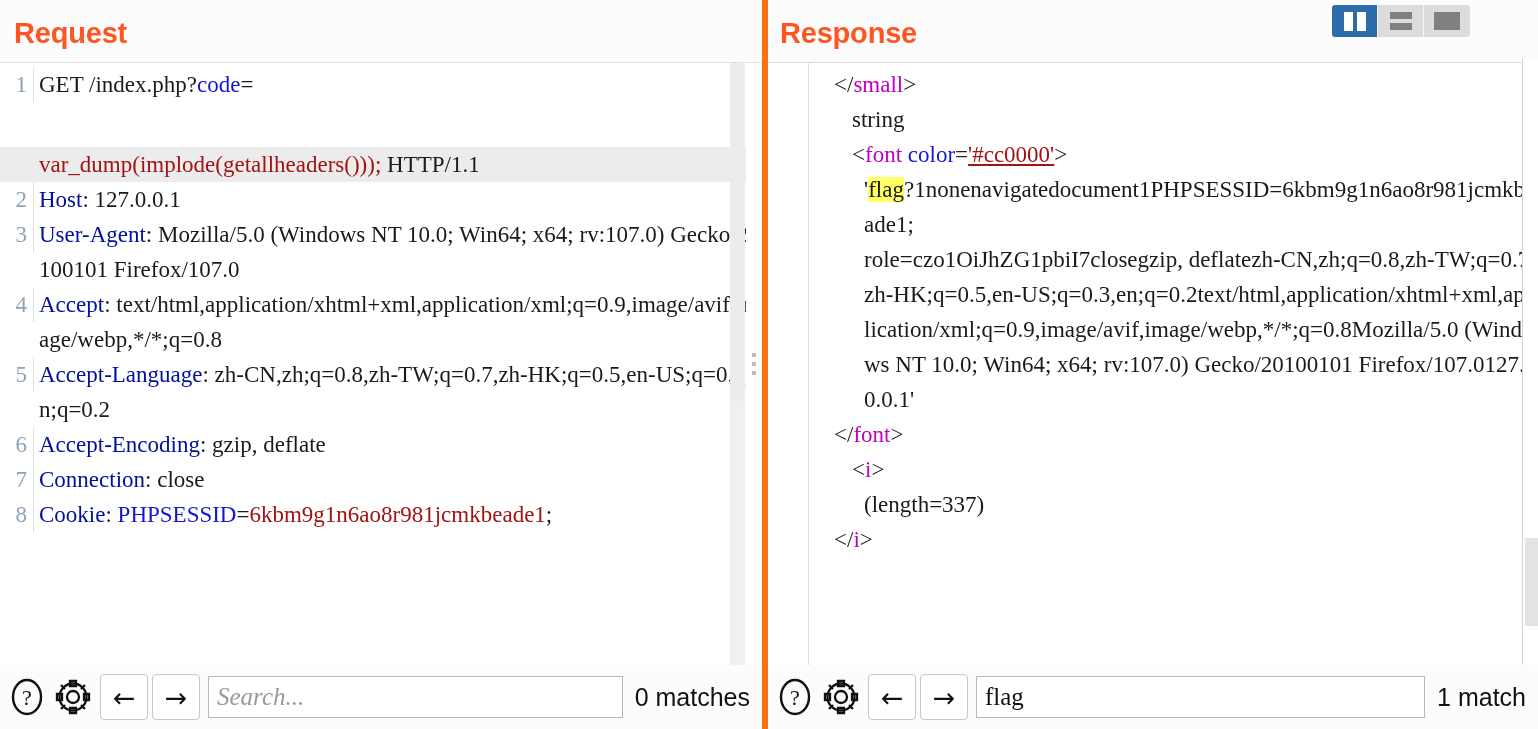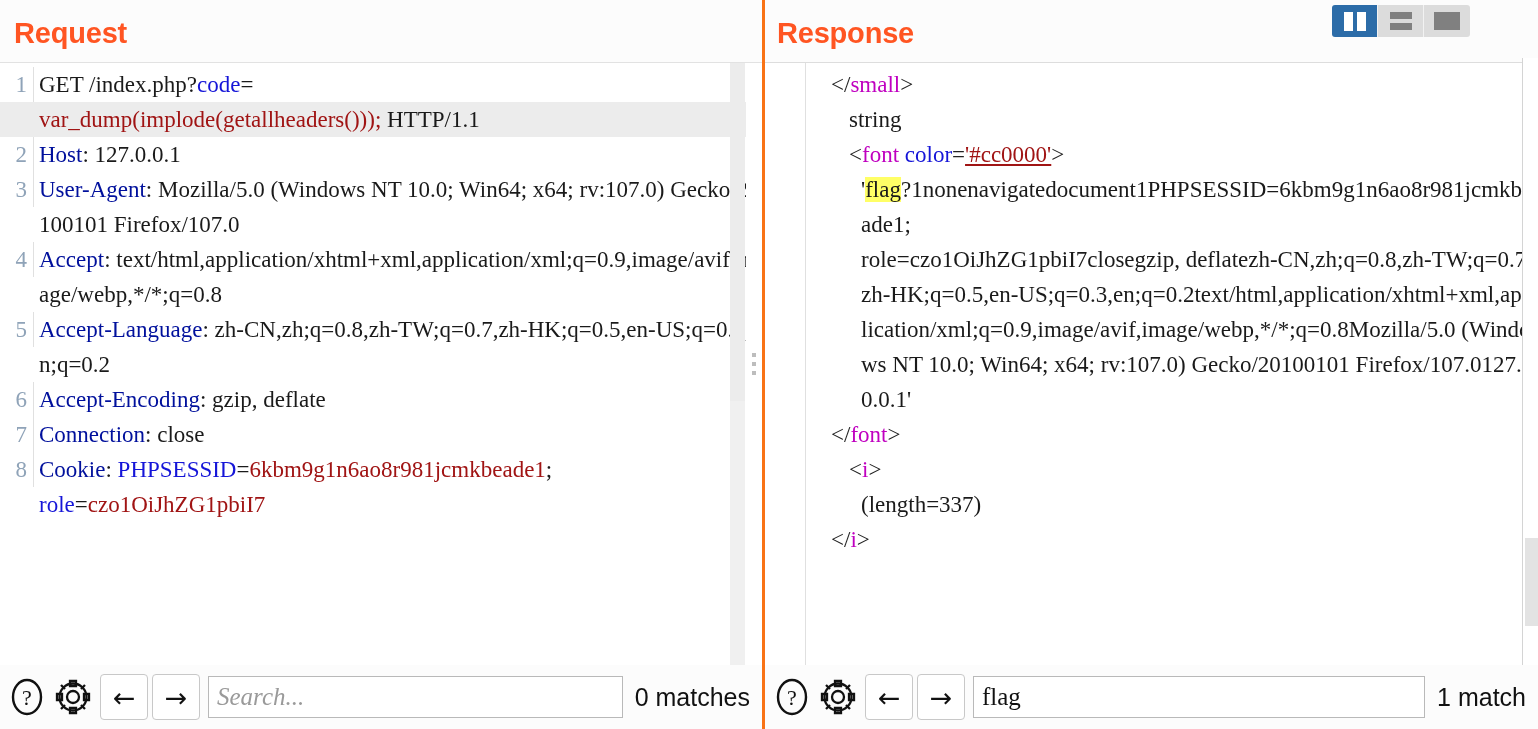--- a/index.html
+++ b/index.html
@@ -19,21 +19,21 @@
 
   
   .pane {
     position: relative;
     display: flex;
     flex-direction: column;
     background: #fcfcfc;
     overflow: hidden;
   }
   .pane-request { width: 762px; }
-  .pane-response { width: 776px; border-left: 3px solid #f97316; }
+  .pane-response { width: 776px; border-left: 6px solid #f97316; }
 
   
   .pane-header {
     height: 62px;
     position: relative;
     flex: 0 0 auto;
   }
   .pane-title {
     position: absolute;
     left: 14px; top: 16px;
@@ -172,21 +172,21 @@
     user-select: none;
   }
   .code {
     flex: 1 1 auto;
     padding-left: 5px;
     white-space: pre-wrap;
     word-break: break-all;
     color: #1a1a1a;
     font-family: "Liberation Serif", serif;
   }
-  .hl-row { background: #ececec; }
+  .hl-row { background: #ececec; margin-top: 45px; }
   .k-header { color: #00109c; }
   .k-param  { color: #1515d8; text-align: right; }
   .k-val    { color: #a01414; }
   .k-plain  { color: #1a1a1a; }
   .k-tag    { color: #c000c0; }
   .k-attr   { color: #1515d8; }
   .k-astr   { color: #a01414; text-decoration: underline; }
   .k-brak   { color: #222222; }
   .match    { background: #ffff66; }
 
@@ -373,24 +373,20 @@
               <div class="gutter">6</div>
               <div class="code"><span class="k-header">Accept-Encoding</span><span class="k-plain">: gzip, deflate</span></div>
             </div>
             <div class="req-line">
               <div class="gutter">7</div>
               <div class="code"><span class="k-header">Connection</span><span class="k-plain">: close</span></div>
             </div>
             <div class="req-line">
               <div class="gutter">8</div>
               <div class="code"><span class="k-header">Cookie</span><span class="k-plain">: </span><span class="k-param">PHPSESSID</span><span class="k-plain">=</span><span class="k-val">6kbm9g1n6ao8r981jcmkbeade1</span><span class="k-plain">;</span></div>
-            </div>
-            <div class="req-line">
-              <div class="gutter"></div>
-              <div class="code"><span class="k-param">role</span><span class="k-plain">=</span><span class="k-val">czo1OiJhZG1pbiI7</span></div>
             </div>
           </div>
       </div>
       <div class="vscroll-req">
         <div class="thumb"></div>
       </div>
       <div class="split-handle">
         <span class="dots">
             <i></i>
             <i></i>

